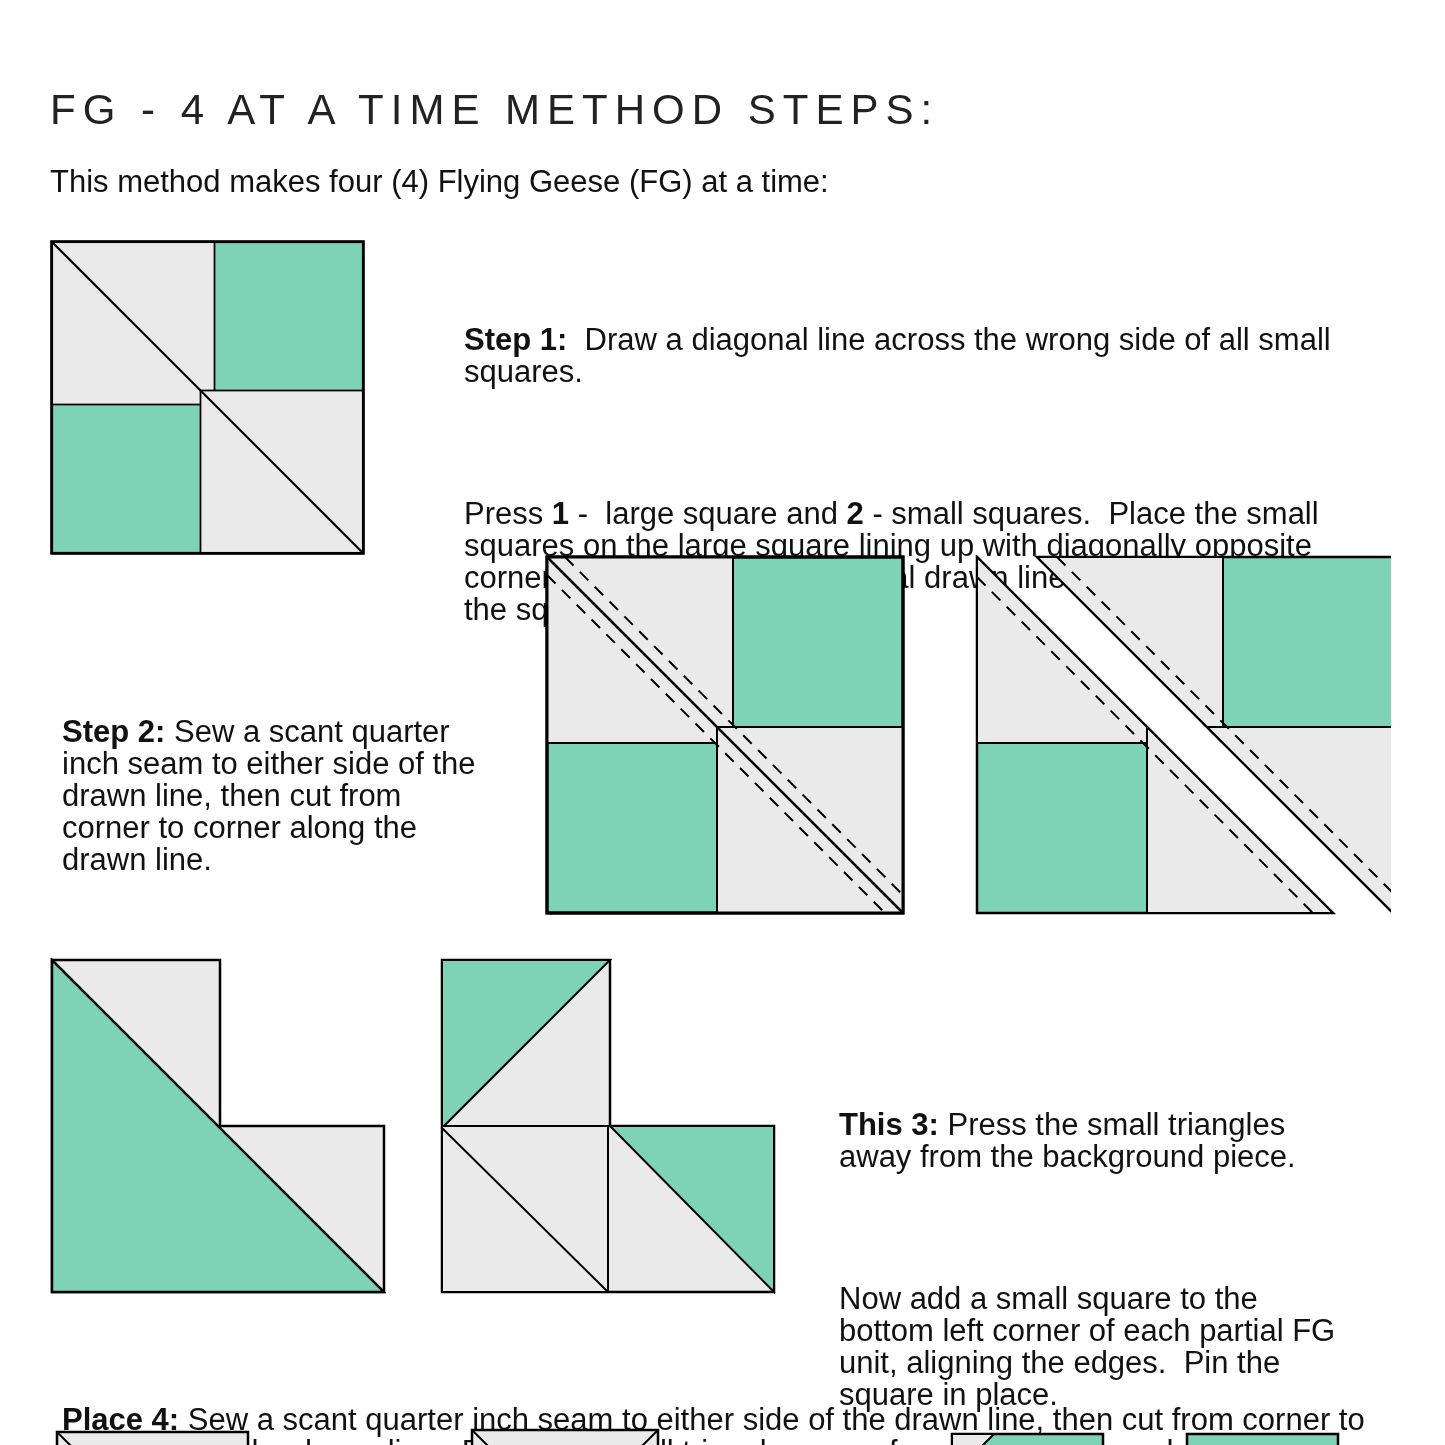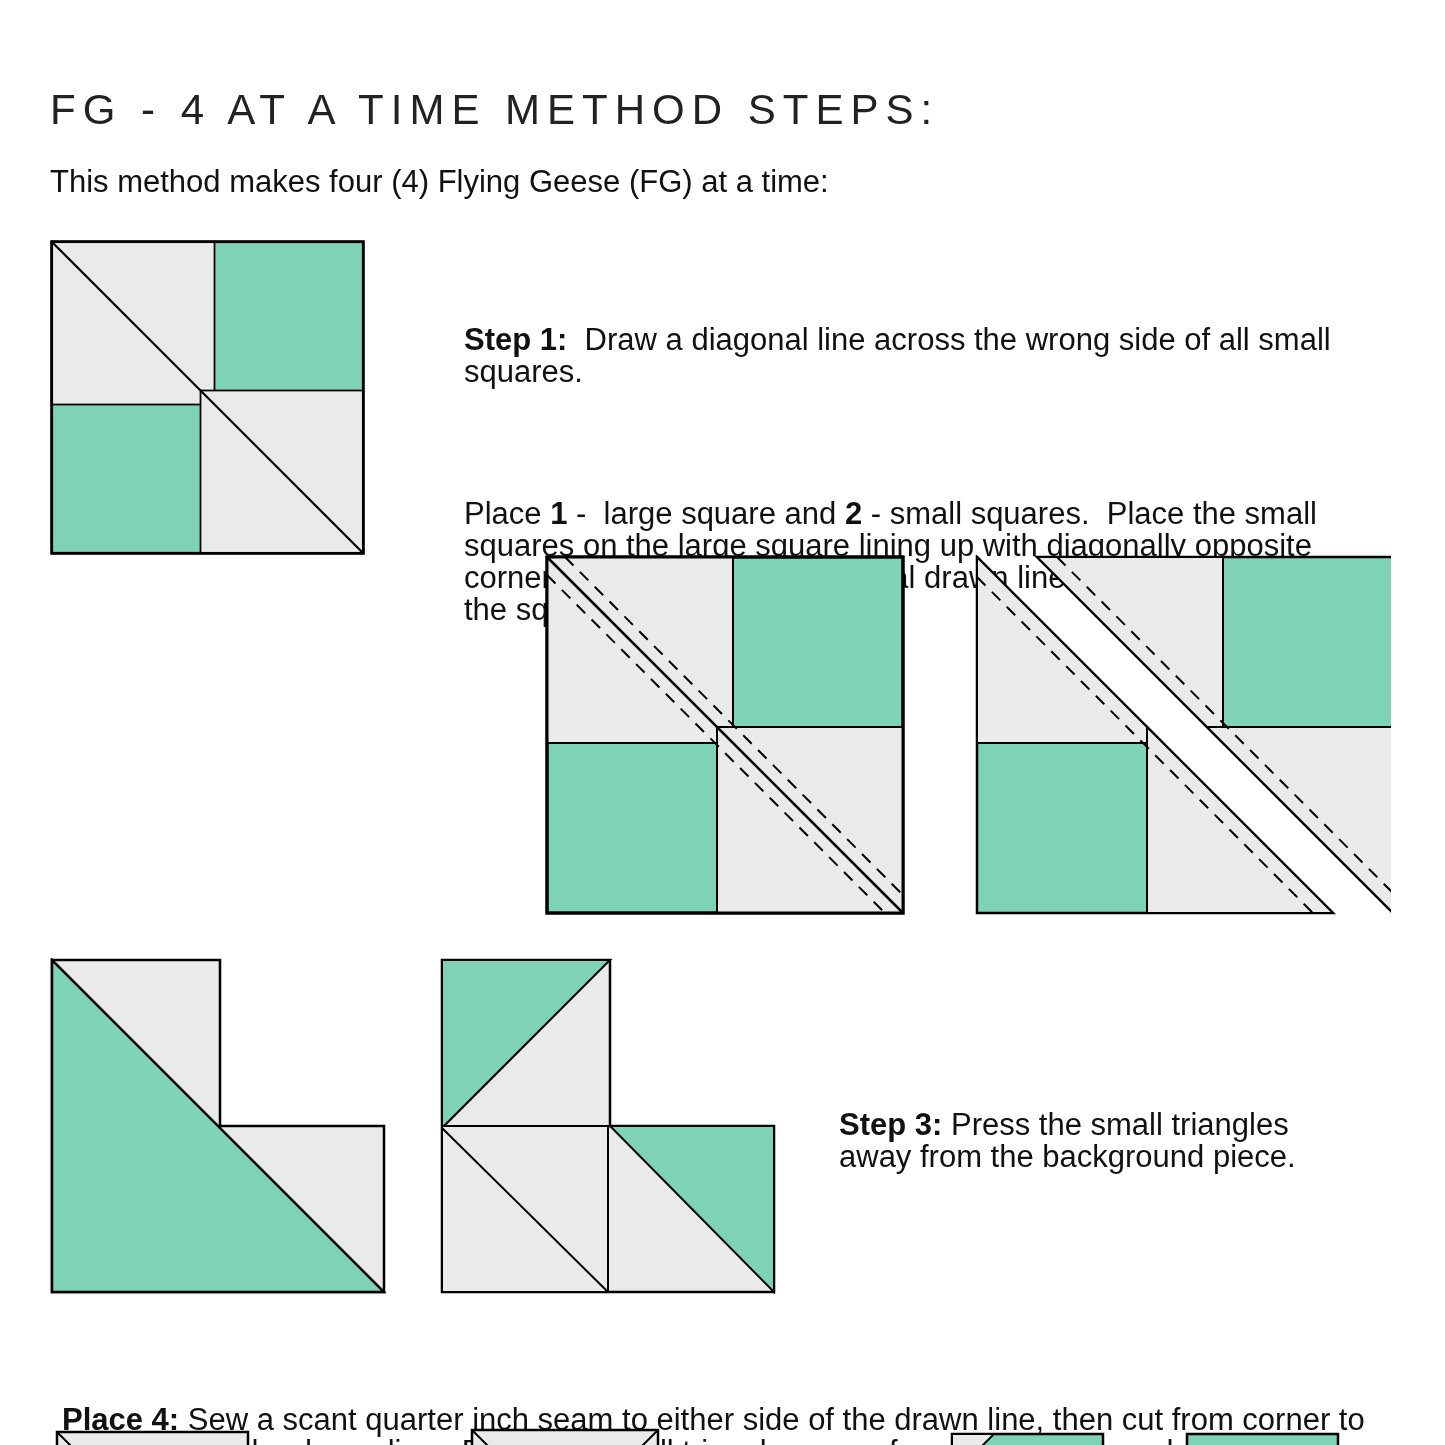--- a/index.html
+++ b/index.html
@@ -49,23 +49,26 @@
   <svg class="abs" style="left:50px;top:240px;" width="315" height="315" viewBox="0 0 360 360">
     <rect x="2" y="2" width="356" height="356" fill="var(--teal)" stroke="var(--ink)" stroke-width="3"></rect>
     <rect x="2" y="2" width="186" height="186" fill="var(--gray)" stroke="var(--ink)" stroke-width="2"></rect>
     <rect x="172" y="172" width="186" height="186" fill="var(--gray)" stroke="var(--ink)" stroke-width="2"></rect>
     <line x1="2" y1="2" x2="358" y2="358" stroke="var(--ink)" stroke-width="2.5"></line>
     <rect x="2" y="2" width="356" height="356" fill="none" stroke="var(--ink)" stroke-width="3"></rect>
   </svg>
 
   <div class="abs body" style="left:452px;top:248px;width:905px;">
     <p><b>Step 1:</b><span>  Draw a diagonal line across the wrong side of all small squares.</span></p>
-    <p class="gap"><span>Place </span><b>1</b><span> -  large square and </span><b>2</b><span> - small squares.  Place the small squares on the large square lining up with diagonally opposite corners.  Make sure the diagonal drawn lines are aligned.  Pin the squares in place.</span></p>
+    <p class="gap"><span>Press </span><b>1</b><span> -  large square and </span><b>2</b><span> - small squares.  Place the small squares on the large square lining up with diagonally opposite corners.  Make sure the diagonal drawn lines are aligned.  Pin the squares in place.</span></p>
   </div>
 
+  <div class="abs body" style="left:50px;top:640px;width:458px;">
+    <p><b>Step 2:</b><span> Sew a scant quarter inch seam to either side of the drawn line, then cut from corner to corner along the drawn line.</span></p>
+  </div>
 
   <svg class="abs" style="left:545px;top:555px;" width="360" height="360" viewBox="0 0 360 360">
     <rect x="2" y="2" width="356" height="356" fill="var(--teal)" stroke="var(--ink)" stroke-width="3"></rect>
     <rect x="2" y="2" width="186" height="186" fill="var(--gray)" stroke="var(--ink)" stroke-width="2"></rect>
     <rect x="172" y="172" width="186" height="186" fill="var(--gray)" stroke="var(--ink)" stroke-width="2"></rect>
     <line x1="2" y1="2" x2="358" y2="358" stroke="var(--ink)" stroke-width="2.5"></line>
     <line x1="20" y1="2" x2="358" y2="340" stroke="var(--ink)" stroke-width="2" stroke-dasharray="12 9"></line>
     <line x1="2" y1="20" x2="340" y2="358" stroke="var(--ink)" stroke-width="2" stroke-dasharray="12 9"></line>
     <rect x="2" y="2" width="356" height="356" fill="none" stroke="var(--ink)" stroke-width="3"></rect>
   </svg>
@@ -92,21 +95,22 @@
 
   <svg class="abs" style="left:440px;top:958px;" width="336" height="336" viewBox="0 0 336 336">
     <polygon points="2,2 170,2 170,168 334,168 334,334 2,334" fill="var(--gray)" stroke="var(--ink)" stroke-width="2.5"></polygon>
     <polygon points="2,2 170,2 2,170" fill="var(--teal)" stroke="var(--ink)" stroke-width="2"></polygon>
     <polygon points="170,168 334,168 334,334" fill="var(--teal)" stroke="var(--ink)" stroke-width="2"></polygon>
     <rect x="2" y="168" width="166" height="166" fill="var(--gray)" stroke="var(--ink)" stroke-width="2"></rect>
     <line x1="2" y1="170" x2="168" y2="334" stroke="var(--ink)" stroke-width="2"></line>
   </svg>
 
   <div class="abs body" style="left:827px;top:1033px;width:545px;">
-    <p><b>Step 3:</b><span> Press the small triangles away from the background piece.</span></p>
+    <p><b>This 3:</b><span> Press the small triangles away from the background piece.</span></p>
+    <p class="gap">Now add a small square to the bottom left corner of each partial FG unit, aligning the edges.  Pin the square in place.</p>
   </div>
 
   <div class="abs body" style="left:50px;top:1328px;width:1350px;">
     <p><b>Place 4:</b><span> Sew a scant quarter inch seam to either side of the drawn line, then cut from corner to corner along the drawn line.  Press the small triangles away from the background piece.</span></p>
   </div>
 
   <svg class="abs" style="left:55px;top:1430px;" width="195" height="195" viewBox="0 0 195 195">
     <rect x="2" y="2" width="191" height="191" fill="var(--gray)" stroke="var(--ink)" stroke-width="2.5"></rect>
     <line x1="2" y1="2" x2="193" y2="193" stroke="var(--ink)" stroke-width="2"></line>
   </svg>

